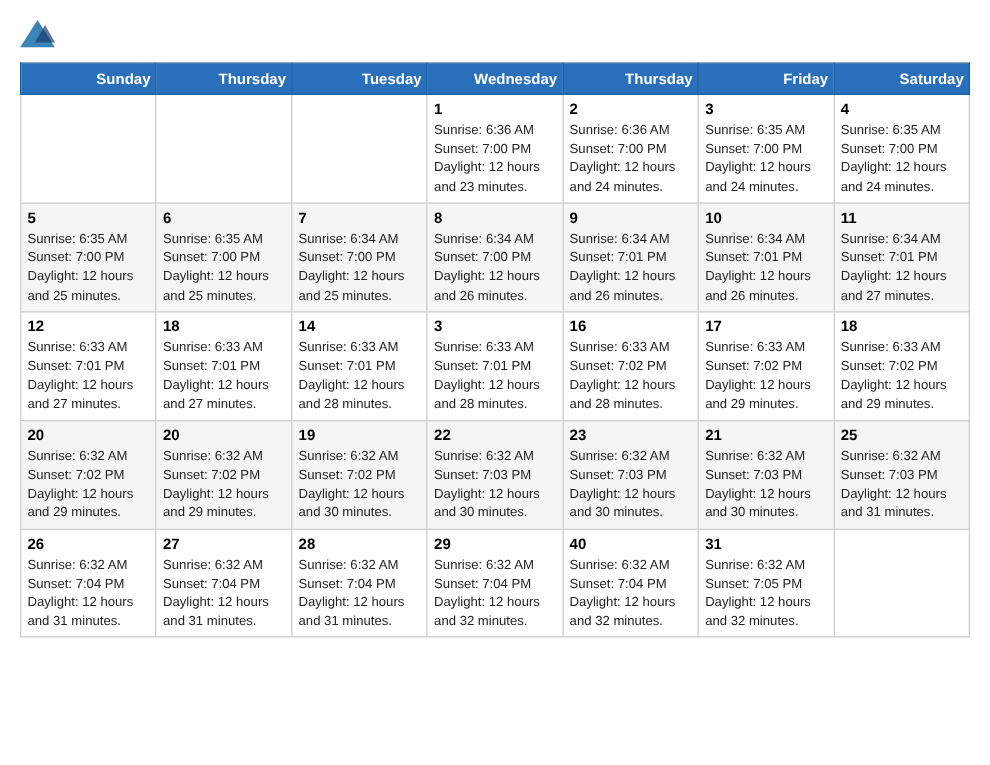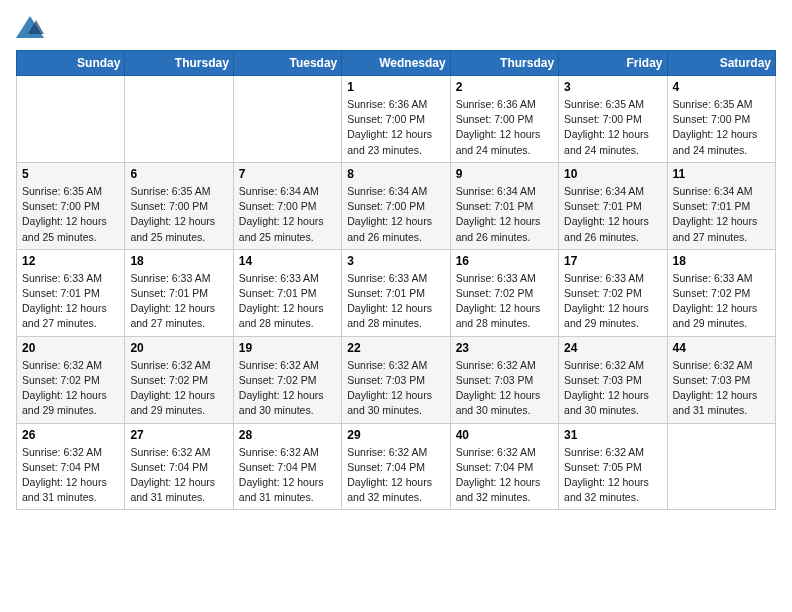--- a/index.html
+++ b/index.html
@@ -216,25 +216,25 @@
         </td>
         <td>
           <span class="day-number">22</span>
           <div class="day-info">Sunrise: 6:32 AM<br>Sunset: 7:03 PM<br>Daylight: 12 hours and 30 minutes.</div>
         </td>
         <td>
           <span class="day-number">23</span>
           <div class="day-info">Sunrise: 6:32 AM<br>Sunset: 7:03 PM<br>Daylight: 12 hours and 30 minutes.</div>
         </td>
         <td>
-          <span class="day-number">24</span>
+          <span class="day-number">21</span>
           <div class="day-info">Sunrise: 6:32 AM<br>Sunset: 7:03 PM<br>Daylight: 12 hours and 30 minutes.</div>
         </td>
         <td>
-          <span class="day-number">44</span>
+          <span class="day-number">25</span>
           <div class="day-info">Sunrise: 6:32 AM<br>Sunset: 7:03 PM<br>Daylight: 12 hours and 31 minutes.</div>
         </td>
       </tr>
       <tr>
         <td>
           <span class="day-number">26</span>
           <div class="day-info">Sunrise: 6:32 AM<br>Sunset: 7:04 PM<br>Daylight: 12 hours and 31 minutes.</div>
         </td>
         <td>
           <span class="day-number">27</span>

